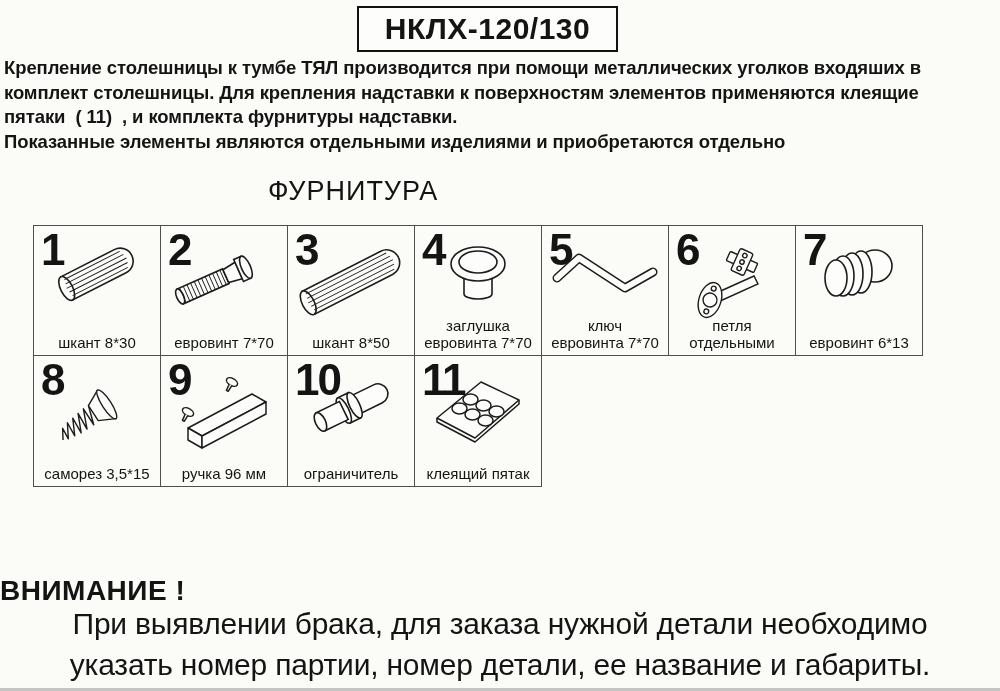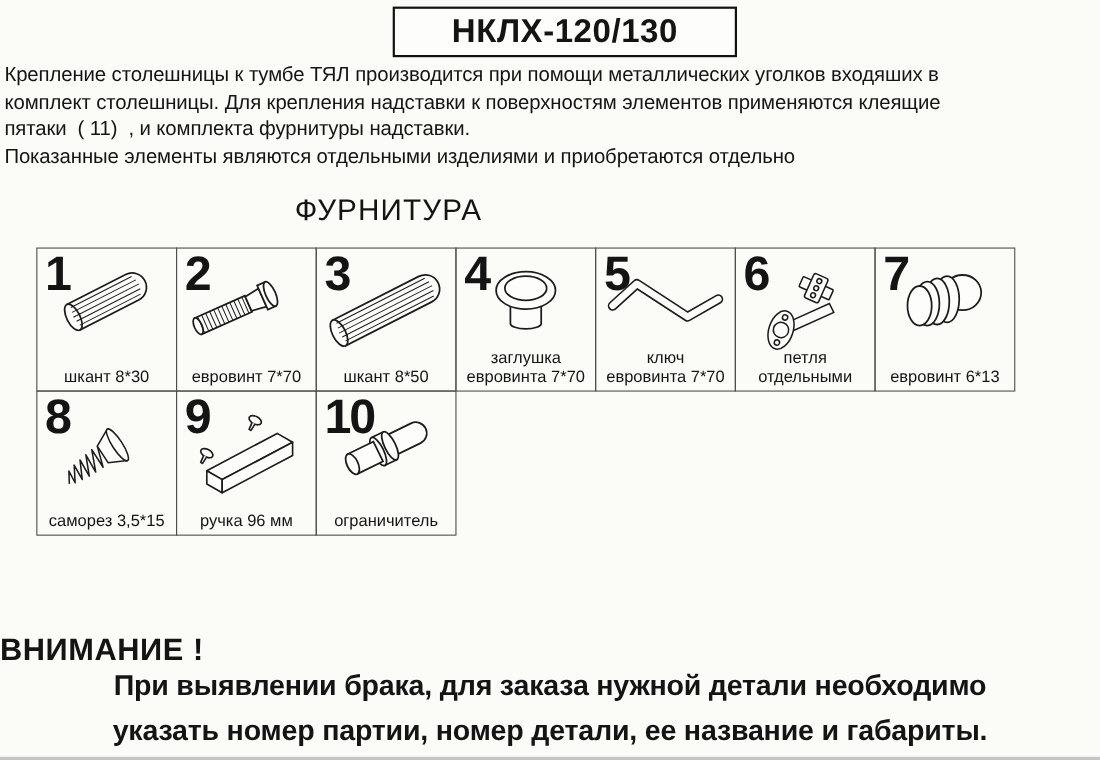--- a/index.html
+++ b/index.html
@@ -5,27 +5,27 @@
   html,body{margin:0;padding:0;}
   body{
     position:relative;
     width:1000px;height:691px;
     overflow:hidden;
     background:#fbfbf8;
     color:#141414;
     font-family:"Liberation Sans", sans-serif;
   }
   .title-box{
-    position:absolute;left:357px;top:6px;width:313px;height:46px;
+    position:absolute;left:357px;top:6px;width:261px;height:46px;
     border:2px solid #111;box-sizing:border-box;
     display:flex;align-items:center;justify-content:center;
     font-size:30px;font-weight:bold;letter-spacing:0.5px;
     background:#fdfdfb;
   }
-  .intro{position:absolute;left:4px;top:56px;font-size:18.5px;font-weight:normal;}
+  .intro{position:absolute;left:4px;top:56px;font-size:18.5px;font-weight:bold;}
   .intro-line{white-space:pre;line-height:24.5px;letter-spacing:-0.1px;}
   .section-title{
     position:absolute;left:268px;top:176px;
     font-size:27px;font-weight:normal;letter-spacing:1px;
   }
   .hw-grid{position:absolute;left:33px;top:225px;}
   .hw-row{display:flex;}
   .hw-row2{margin-top:-1px;}
   .hw-cell{
     position:relative;width:128px;height:131px;
@@ -42,21 +42,21 @@
   .hw-label{
     position:absolute;bottom:4px;left:1px;right:1px;
     text-align:center;font-size:15px;font-weight:normal;line-height:17px;
   }
   .warn-title{
     position:absolute;left:0;width:100%;top:575px;
     text-align:left;font-size:28px;font-weight:bold;letter-spacing:0.5px;
   }
   .warn-lines{
     position:absolute;left:0;width:100%;top:603px;
-    text-align:center;font-size:26px;font-weight:bold;
+    text-align:center;font-size:30px;font-weight:normal;
   }
   .warn-line{white-space:nowrap;line-height:41px;letter-spacing:-0.2px;}
   .scan-smudge{
     position:absolute;bottom:0;left:0;width:100%;height:3px;
     background:#8f8f8f;opacity:0.5;
   }
 </style>
 </head>
 <body>
 
@@ -228,20 +228,38 @@
               <ellipse cx="4" cy="0" rx="5" ry="14"></ellipse>
               <ellipse cx="-8" cy="0" rx="5" ry="14"></ellipse>
               <path d="M-34,-10 H-8 V10 H-34 Z"></path>
               <ellipse cx="-34" cy="0" rx="5" ry="10"></ellipse>
             </g>
           </svg></span>
         <div class="hw-label">
           <div>ограничитель</div>
         </div>
       </div>
+      <div class="hw-cell">
+        <span class="hw-num">11</span>
+        <span class="hw-icon"><svg width="110" height="84" viewBox="0 0 110 84">
+            <g stroke="#1c1c1c" stroke-width="1.5" fill="#fdfdfc" stroke-linejoin="round">
+              <path d="M14,50 L58,14 L96,32 L52,70 Z"></path>
+              <path d="M14,50 V54 L52,74 L96,36 V32" fill="none"></path>
+              <ellipse cx="47.5" cy="31.5" rx="7.5" ry="5.5"></ellipse>
+              <ellipse cx="60.5" cy="37.5" rx="7.5" ry="5.5"></ellipse>
+              <ellipse cx="73.5" cy="43.5" rx="7.5" ry="5.5"></ellipse>
+              <ellipse cx="36.5" cy="40.5" rx="7.5" ry="5.5"></ellipse>
+              <ellipse cx="49.5" cy="46.5" rx="7.5" ry="5.5"></ellipse>
+              <ellipse cx="62.5" cy="52.5" rx="7.5" ry="5.5"></ellipse>
+            </g>
+          </svg></span>
+        <div class="hw-label">
+          <div>клеящий пятак</div>
+        </div>
+      </div>
     </div>
 </div>
 
 <div class="warn-title">ВНИМАНИЕ !</div>
 <div class="warn-lines" id="warnlines">
     <div class="warn-line">При выявлении брака, для заказа нужной детали необходимо</div>
     <div class="warn-line">указать номер партии, номер детали, ее название и габариты.</div>
   </div>
 
 <div class="scan-smudge"></div>

